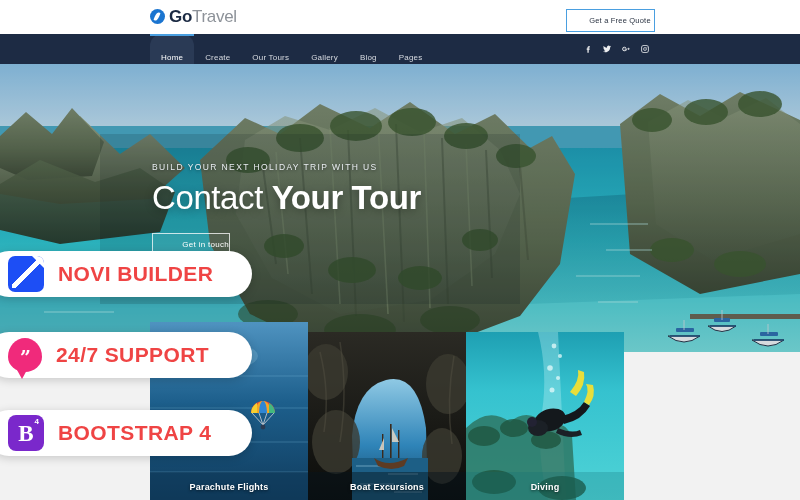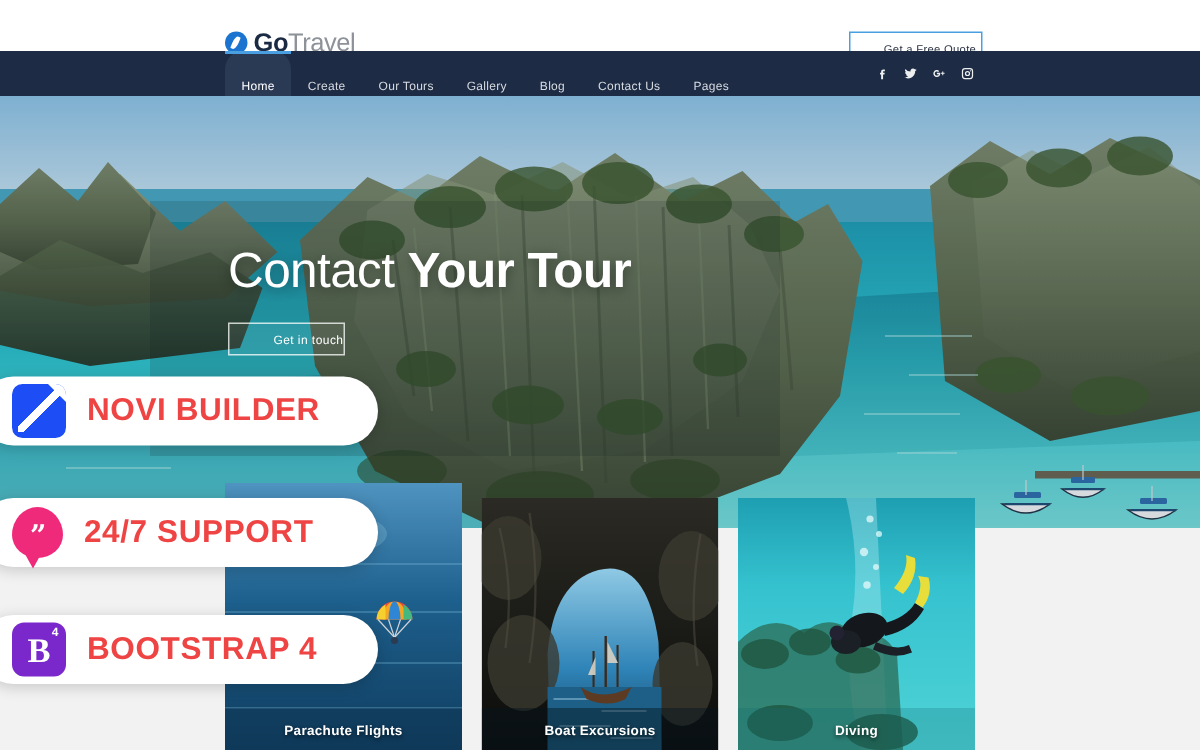--- a/index.html
+++ b/index.html
@@ -6,21 +6,21 @@
   html, body {
     width: 800px; height: 500px;
     overflow: hidden;
     font-family: "Liberation Sans", sans-serif;
     background: #f2f2f2;
   }
   .page { position: relative; width: 800px; height: 500px; background:#ffffff; }
 
   
   .topbar {
-    position: absolute; top: 16px; left: 0; width: 800px; height: 34px;
+    position: absolute; top: 4px; left: 0; width: 800px; height: 34px;
     background: #ffffff;
     display: flex; align-items: center;
   }
   .logo-wrap {
     position: absolute; left: 150px; top: 4px;
     display: flex; align-items: center; gap: 4px;
   }
   .logo-icon {
     width: 15px; height: 15px; border-radius: 50%;
     background: #1b75d0; position: relative; display:inline-block;
@@ -117,21 +117,21 @@
     cursor: pointer;
   }
 
   
   .lower {
     position: absolute; top: 352px; left: 0; width: 800px; height: 148px;
     background: #f2f2f2;
   }
   .cards {
     position: absolute; left: 150px; top: 0; width: 500px; height: 148px;
-    display: flex; gap: 13px;
+    display: flex; 
   }
   .card {
     position: relative; width: 158px; height: 148px; overflow: hidden;
   }
   .card svg.cardimg { position:absolute; inset:0; width:100%; height:100%; display:block; }
   .card-label {
     position: absolute; left: 0; right: 0; bottom: 8px;
     text-align: center; color: #ffffff; font-size: 9px; font-weight: bold;
     letter-spacing: .2px; text-shadow: 0 1px 3px rgba(0,0,0,.6);
     z-index: 3;
@@ -237,23 +237,20 @@
           <span>Create</span>
         </div>
       <div class="nav-item">
           <span>Our Tours</span>
         </div>
       <div class="nav-item">
           <span>Gallery</span>
         </div>
       <div class="nav-item">
           <span>Blog</span>
-        </div>
-      <div class="nav-item">
-          <span>Contact Us</span>
         </div>
       <div class="nav-item">
           <span>Pages</span>
         </div>
     </div>
     <div class="nav-social">
       <span class="soc">
         <svg viewBox="0 0 24 24">
             <path d="M14.6 8.4h2V5.6h-2.4c-2.3 0-3.6 1.4-3.6 3.6v1.6H8.8v2.9h1.8V21h3.1v-7.3h2.2l.4-2.9h-2.6V9.6c0-.8.3-1.2.9-1.2Z"></path>
           </svg>
@@ -401,20 +398,21 @@
           <path d="M606 186 h46" fill="none"></path>
         <path d="M576 212 h64" fill="none"></path>
           <path d="M598 238 h40" fill="none"></path>
       </g>
 
       <rect x="0" y="0" width="800" height="288" fill="#0a2030" opacity=".12"></rect>
       <rect x="100" y="70" width="420" height="170" fill="#07131c" opacity=".14"></rect>
     </svg>
 
     <div class="hero-content">
+      <div class="hero-kicker">BUILD YOUR NEXT HOLIDAY TRIP WITH US</div>
       <div class="hero-title"><span class="light">Contact </span><span class="bold">Your Tour</span></div>
       <div class="hero-btn">
         <span>Get in touch</span>
       </div>
     </div>
   </div>
 
   <div class="lower">
     <div class="cards">
 

